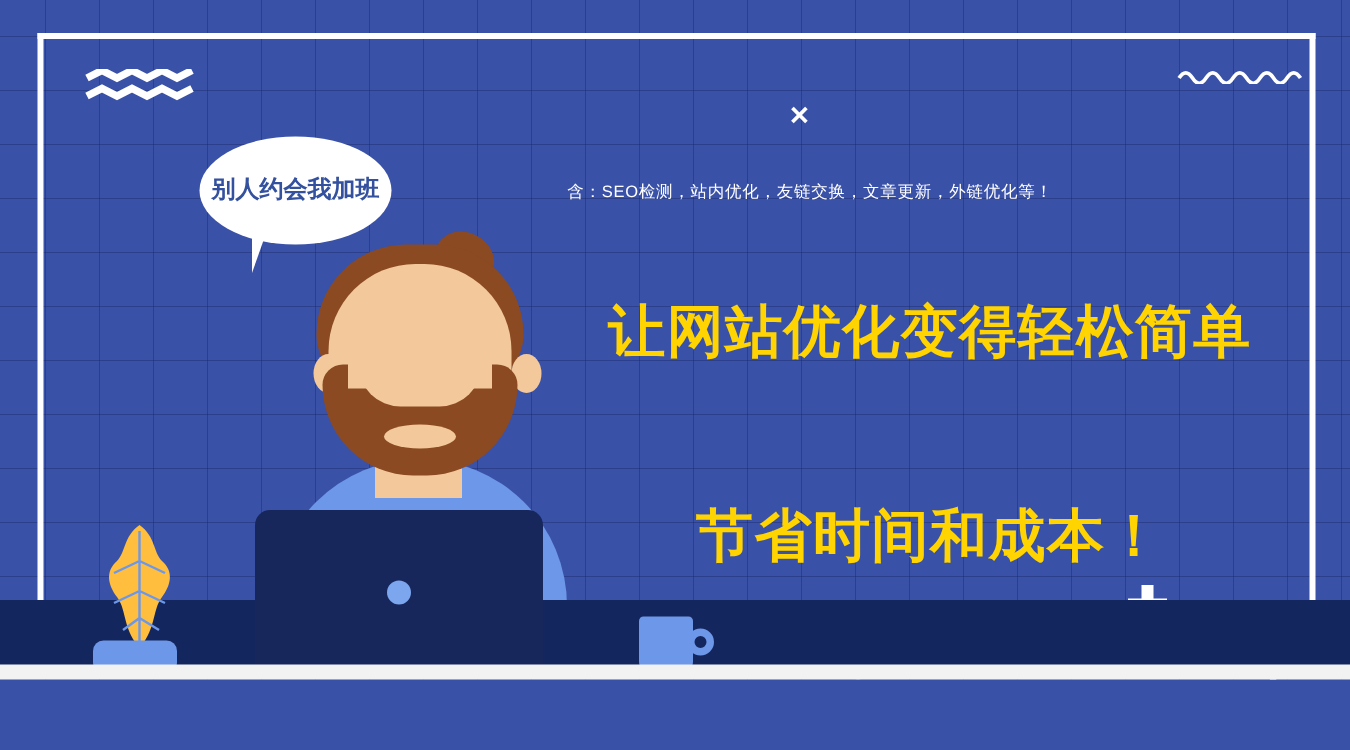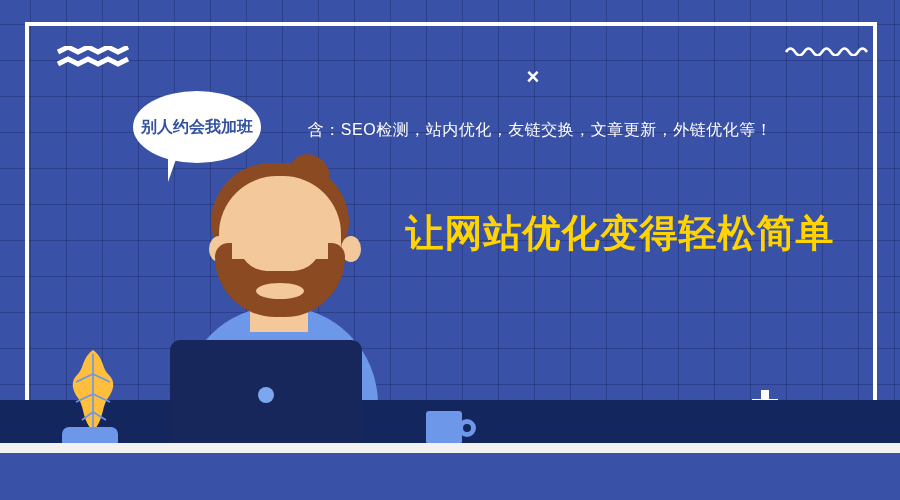--- a/index.html
+++ b/index.html
@@ -56,27 +56,27 @@
   #title-x{
     color:#ffffff;font-size:22px;font-weight:bold;margin-right:14px;
     line-height:1;
   }
   #main-title{
     color:#ffffff;font-size:46px;font-weight:bold;letter-spacing:1px;
     line-height:1;white-space:nowrap;
   }
   #subtitle{
     position:absolute;left:300px;top:120px;width:480px;
-    text-align:center;color:#ffffff;font-size:16px;white-space:nowrap;
+    text-align:center;color:#ffffff;font-size:11px;white-space:nowrap;
     letter-spacing:.5px;
   }
 
   .headline{
     position:absolute;color:#ffd400;font-size:38px;font-weight:bold;
-    white-space:nowrap;letter-spacing:1px;text-align:center;margin-top:12px;
+    white-space:nowrap;letter-spacing:1px;text-align:center;
   }
   #headline-1{left:340px;top:196px;width:560px;}
   #headline-2{left:330px;top:264px;width:560px;}
   #headline-3{left:340px;top:332px;width:560px;}
 
   
   #speech-bubble{
     position:absolute;left:133px;top:91px;width:128px;height:72px;
     background:#ffffff;border-radius:50%/50%;
     display:flex;flex-direction:row;align-items:center;justify-content:center;
@@ -193,20 +193,21 @@
 
   <div id="plus-mark"></div>
   <div id="small-circle"></div>
 
   <div id="title-row">
     <span id="title-x">×</span>
   </div>
   <div id="subtitle">含：SEO检测，站内优化，友链交换，文章更新，外链优化等！</div>
 
   <div class="headline" id="headline-1">让网站优化变得轻松简单</div>
+  <div class="headline" id="headline-3">节省时间和成本！</div>
 
   <div id="bubble-tail"></div>
   <div id="speech-bubble">
     <span class="bubble-line">别人约会</span>
     <span class="bubble-line">我加班</span>
   </div>
 
   <div id="person">
     <div id="body-shape"></div>
     <div id="neck"></div>

